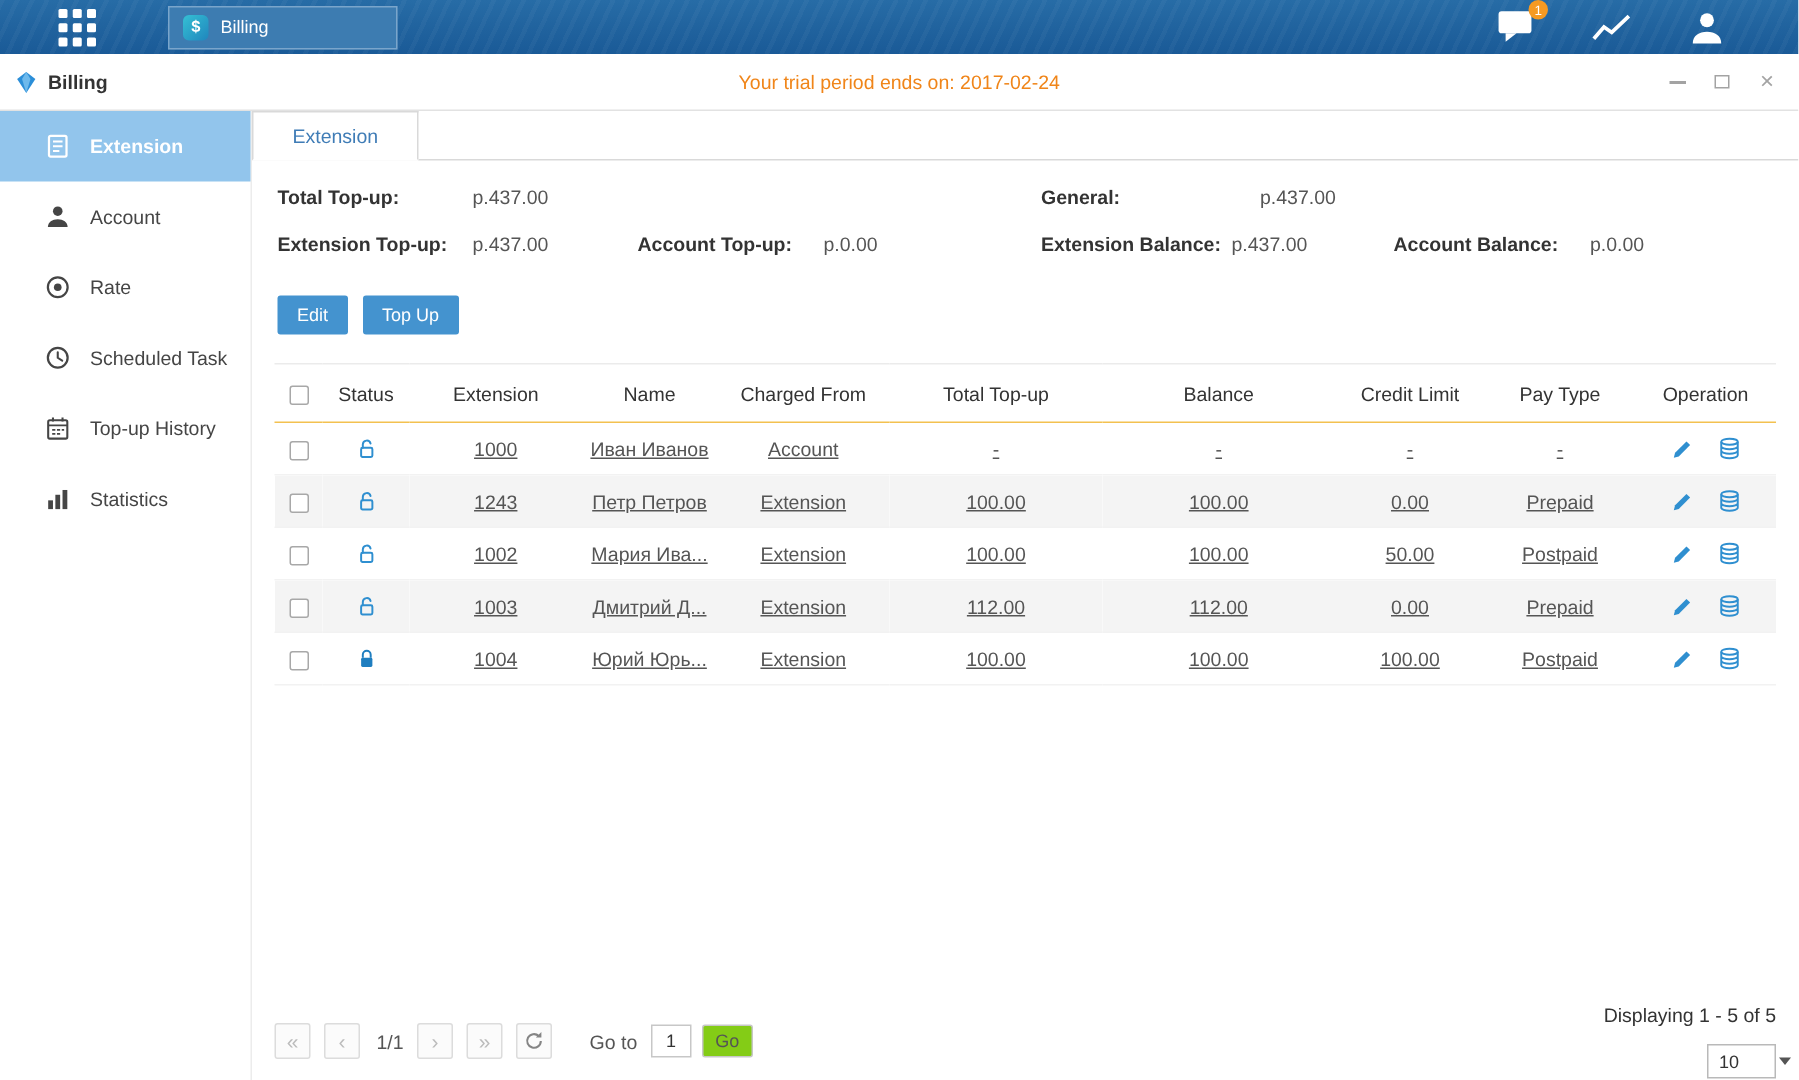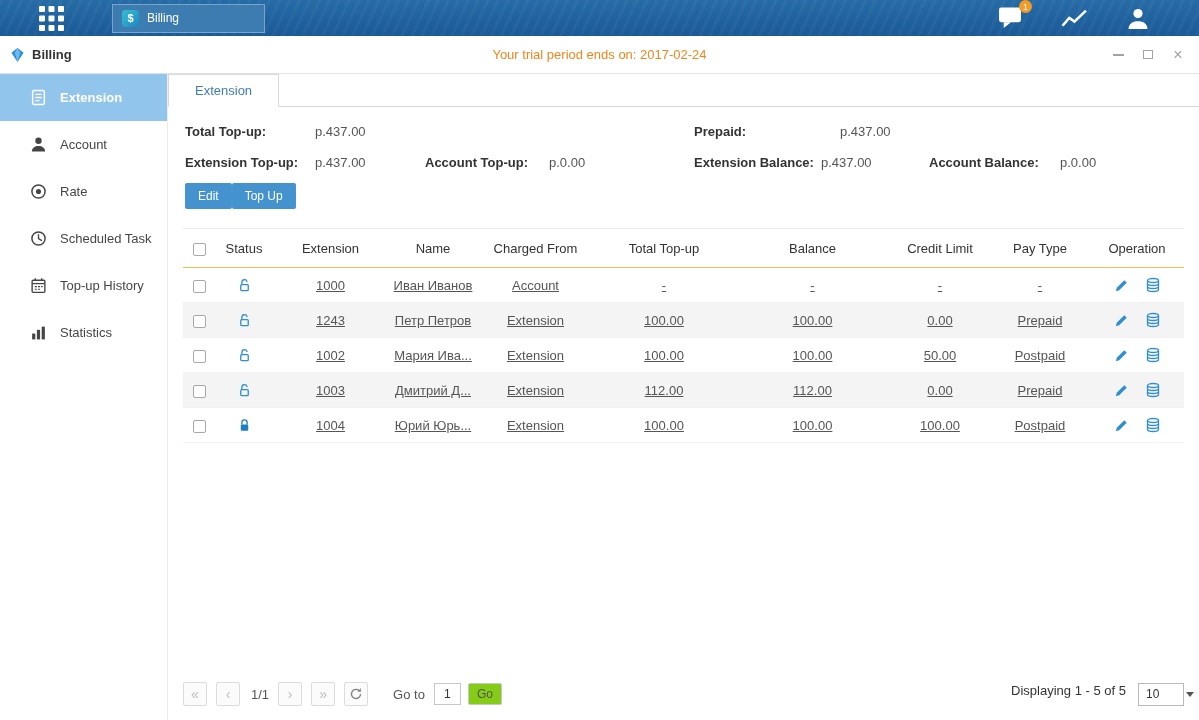--- a/index.html
+++ b/index.html
@@ -46,21 +46,21 @@
          font-size:13px; color:#3f7cb6; cursor:pointer; }
 
   .srow { display:flex; padding:0 17px; font-size:13px; align-items:baseline; }
   .srow-1 { margin-top:17px; }
   .srow-2 { margin-top:16px; }
   .sum-label { font-weight:bold; color:#333; }
   .sum-value { color:#555; }
   .w130{width:130px;} .w379{width:379px;} .w146{width:146px;} .w110{width:110px;}
   .w124{width:124px;} .w145{width:145px;} .w127{width:127px;} .w108{width:108px;} .w131{width:131px;}
 
-  .btnrow { display:flex; padding:0 17px; margin-top:13px; }
+  .btnrow { display:flex; gap:10px; padding:0 17px; margin-top:27px; }
   .btn { height:26px; background:#4493cf; color:#fff; font-size:12px; border:none; border-radius:2px;
          padding:0 13px; cursor:pointer; }
 
   .tablewrap { padding:0 15px; margin-top:19px; }
   table { width:100%; border-collapse:collapse; table-layout:fixed; font-size:13px; }
   thead th { height:39px; font-weight:normal; color:#333; border-top:1px solid #ebebeb;
              border-bottom:1px solid #f3c150; text-align:center; }
   tbody td { height:35px; text-align:center; color:#555; overflow:hidden; white-space:nowrap;text-decoration:underline; }
   tbody tr { border-bottom:1px solid #f2f2f2; }
   tbody tr:nth-child(even) { background:#f4f4f4; }
@@ -73,21 +73,21 @@
   .pagination { height:46px; display:flex; align-items:center; padding:0 15px 6px; font-size:13px; color:#555; flex:none; }
   .pg-btn { width:24px; height:24px; border:1px solid #dcdcdc; border-radius:2px; background:#fbfbfb;
             color:#bcbcbc; display:flex; align-items:center; justify-content:center; font-size:14px;
             margin-right:9px; cursor:pointer; flex:none; }
   .pg-text { margin:0 9px 0 2px; color:#555; }
   .goto-label { margin:0 9px 0 16px; }
   .goto-input { width:27px; height:22px; border:1px solid #c7c7c7; text-align:center; font-size:12px; color:#333;
                 font-family:"Liberation Sans", sans-serif; }
   .go-btn { height:22px; border:1px solid #c7c7c7; background:#84cc16; padding:0 8px; margin-left:7px;
             font-size:12px; color:#555; border-radius:2px; cursor:pointer; }
-  .pg-right { margin-left:auto; display:flex; align-items:flex-start; gap:12px; }
+  .pg-right { margin-left:auto; display:flex; align-items:flex-end; gap:12px;flex-direction:column; }
   .displaying { color:#333; }
   .pagesize { width:46px; height:23px; border:1px solid #b9b9b9; display:flex; align-items:center;
               cursor:pointer; background:#fff;gap:27px; }
   .pagesize .val { flex:1; padding-left:7px; font-size:12px; color:#333; }
   .pagesize .caret { width:16px; display:flex; align-items:center; justify-content:center; }
   .caret i { display:block; width:0; height:0; border-left:4px solid transparent; border-right:4px solid transparent;
              border-top:5px solid #555; }
 </style>
 </head>
 <body>
@@ -205,21 +205,21 @@
   </div>
 
   <div class="content">
     <div class="tabstrip">
       <span class="tab">Extension</span>
     </div>
 
     <div class="srow srow-1">
       <span class="sum-label w130">Total Top-up:</span>
       <span class="sum-value w379">p.437.00</span>
-      <span class="sum-label w146">Prepaid:</span>
+      <span class="sum-label w146">General:</span>
       <span class="sum-value">p.437.00</span>
     </div>
     <div class="srow srow-2">
       <span class="sum-label w130">Extension Top-up:</span>
       <span class="sum-value w110">p.437.00</span>
       <span class="sum-label w124">Account Top-up:</span>
       <span class="sum-value w145">p.0.00</span>
       <span class="sum-label w127">Extension Balance:</span>
       <span class="sum-value w108">p.437.00</span>
       <span class="sum-label w131">Account Balance:</span>

